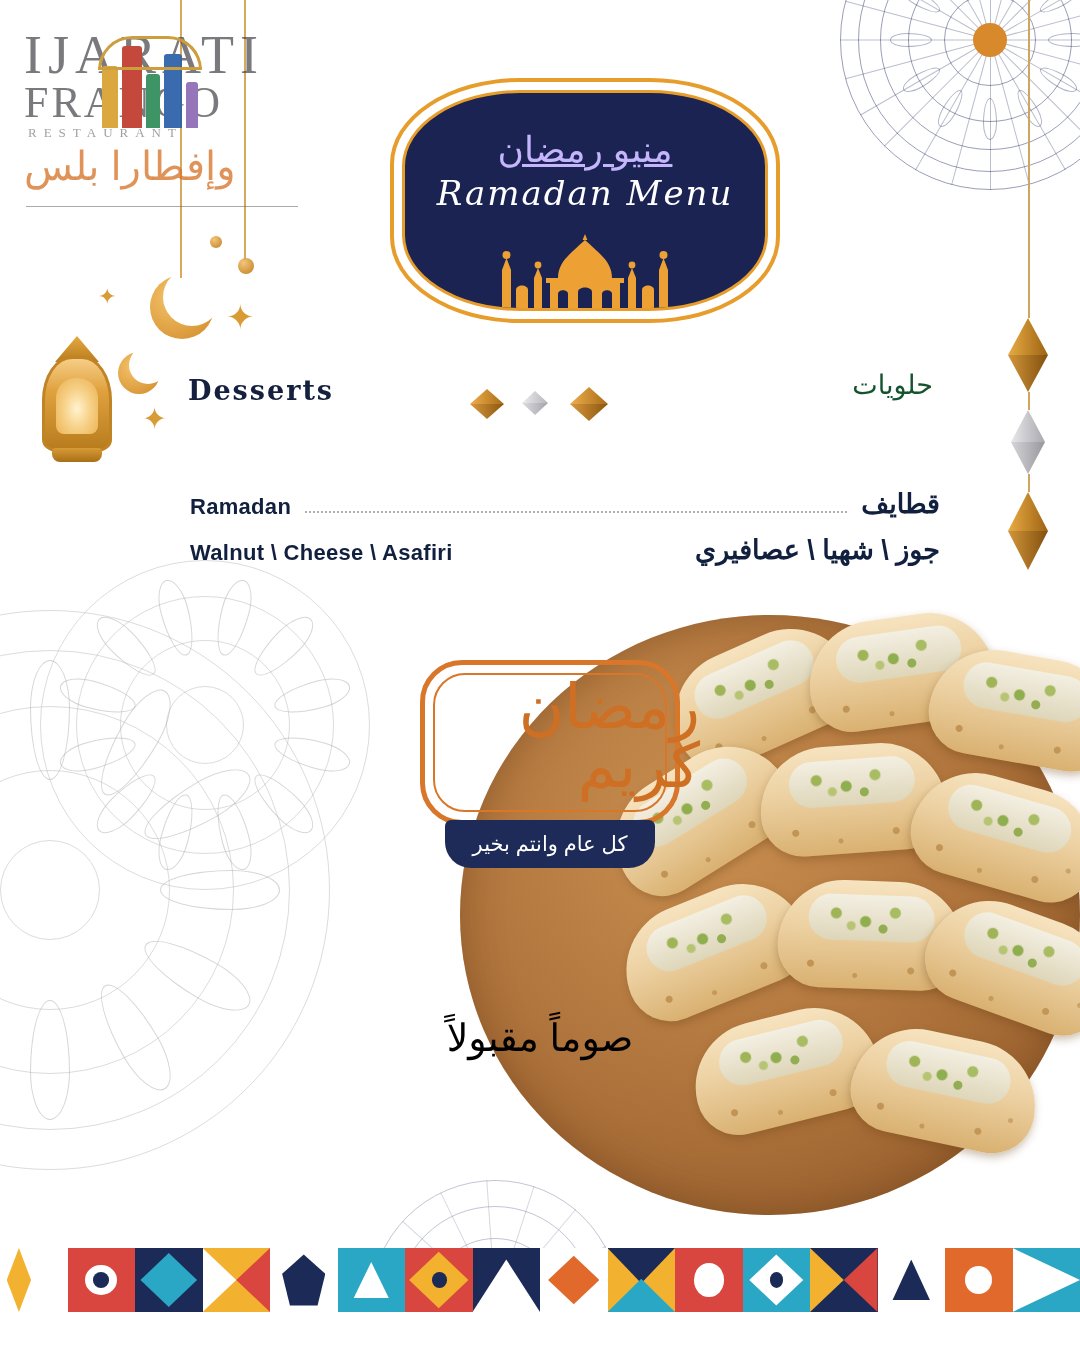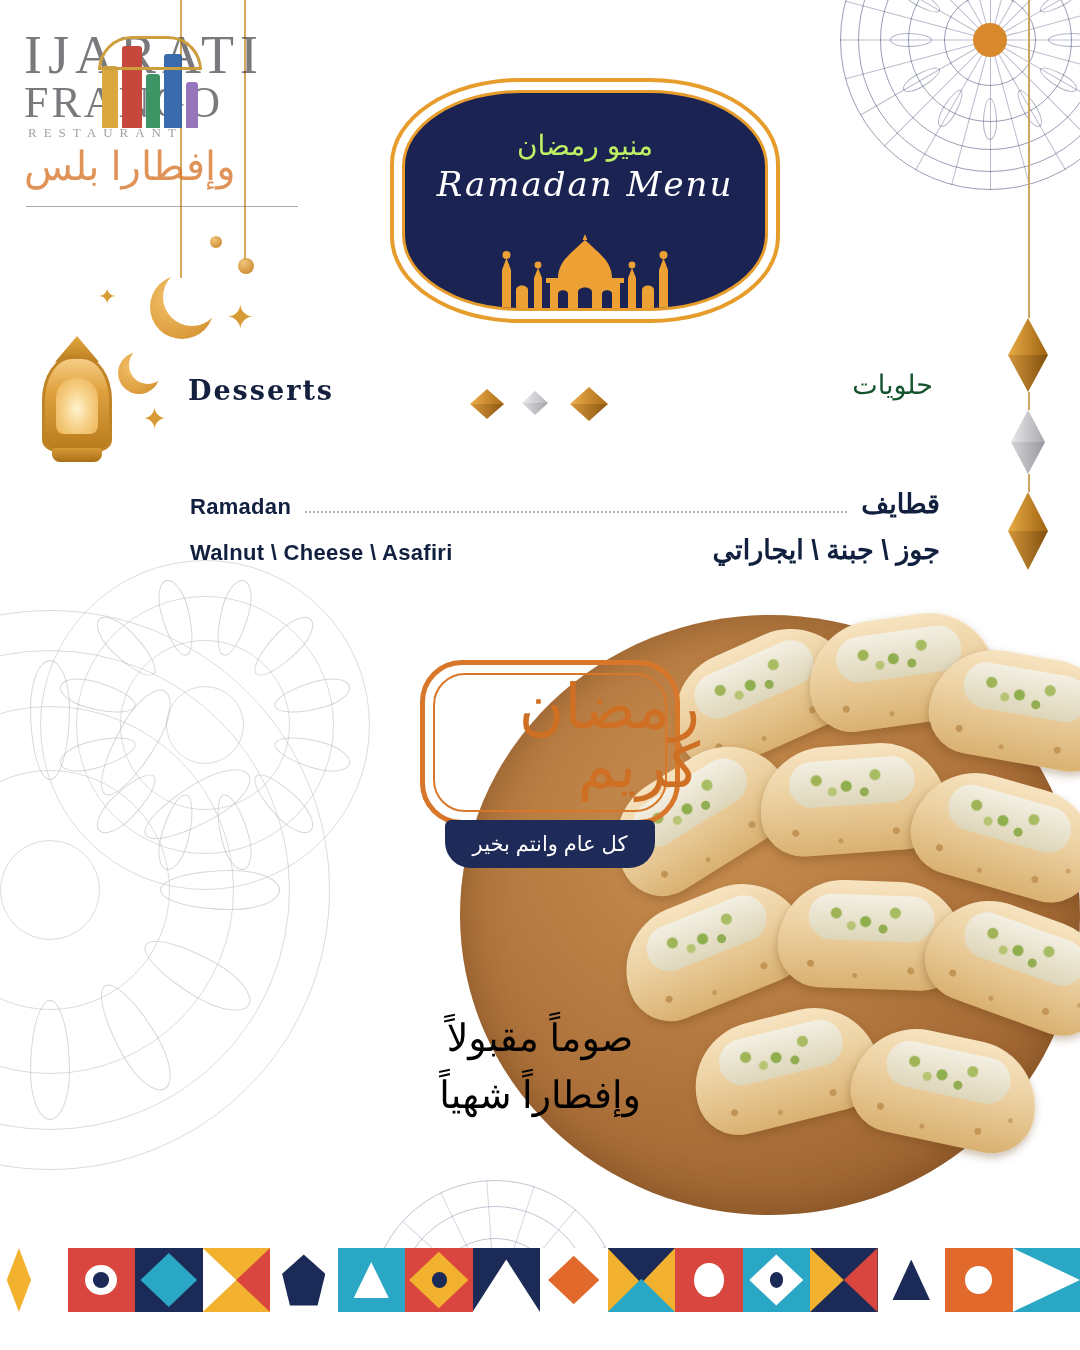--- a/index.html
+++ b/index.html
@@ -196,24 +196,25 @@
   #title-badge .inner {
     position:absolute; left:12px; top:12px; right:12px; bottom:12px;
     background: #1b2352;
     border: 3px solid #e79d2c;
     border-radius: 118px / 76px;
     display:flex; flex-direction:column; align-items:center; justify-content:flex-start;
     padding-top: 36px;
     overflow:hidden;
   }
   #title-badge .ar {
-    font-size: 28px;
-    color: #bef264;
+    font-size: 36px;
+    color: #c4b5fd;
     direction: rtl;
     letter-spacing: 1px;
+    text-decoration: underline;
   }
   #title-badge .en {
     font-family: "DejaVu Serif", serif;
     font-style: italic;
     font-size: 34px;
     color: #ffffff;
     letter-spacing: 2px;
     margin-top: 2px;
   }
   #title-badge .mosque {
@@ -610,21 +611,21 @@
 
 <div id="menu-list">
   <div class="menu-row">
     <div class="en">Ramadan</div>
     <div class="dots"></div>
     <div class="ar">قطايف</div>
   </div>
   <div class="menu-row sub">
     <div class="en">Walnut \ Cheese \ Asafiri</div>
     <div class="dots"></div>
-    <div class="ar">جوز \ جبنة \ ايجاراتي</div>
+    <div class="ar">جوز \ شهيا \ عصافيري</div>
   </div>
 </div>
 
 <div id="dish">
   <div class="board"></div>
   <div class="crepe" style="left:208px; top:46px;  transform: rotate(-24deg);">
       <span class="fill"></span>
       <span class="speck"></span>
     </div>
   <div class="crepe" style="left:348px; top:22px;  transform: rotate(-8deg);">
@@ -672,21 +673,20 @@
 <div id="kareem-stamp">
   <div class="frame"></div>
   <div class="ar-big">رمضان كريم</div>
   <div class="ar-small-wrap">
     <div class="ar-small">كل عام وانتم بخير</div>
   </div>
 </div>
 
 <div id="dua">
   <div class="l1">صوماً مقبولاً</div>
-  <div class="l2">وإفطاراً شهياً</div>
 </div>
 
 <div id="bottom-band">
   <div class="tile bb-white">
     <span class="bb-yellow" style="left:10%; top:0; width:36%; height:100%; clip-path:polygon(50% 0,100% 50%,50% 100%,0 50%);"></span>
   </div>
   <div class="tile bb-red">
     <span class="dot-w" style="left:26%; top:26%; width:48%; height:48%;"></span>
     <span class="dot-d" style="left:38%; top:38%; width:24%; height:24%;"></span>
   </div>

